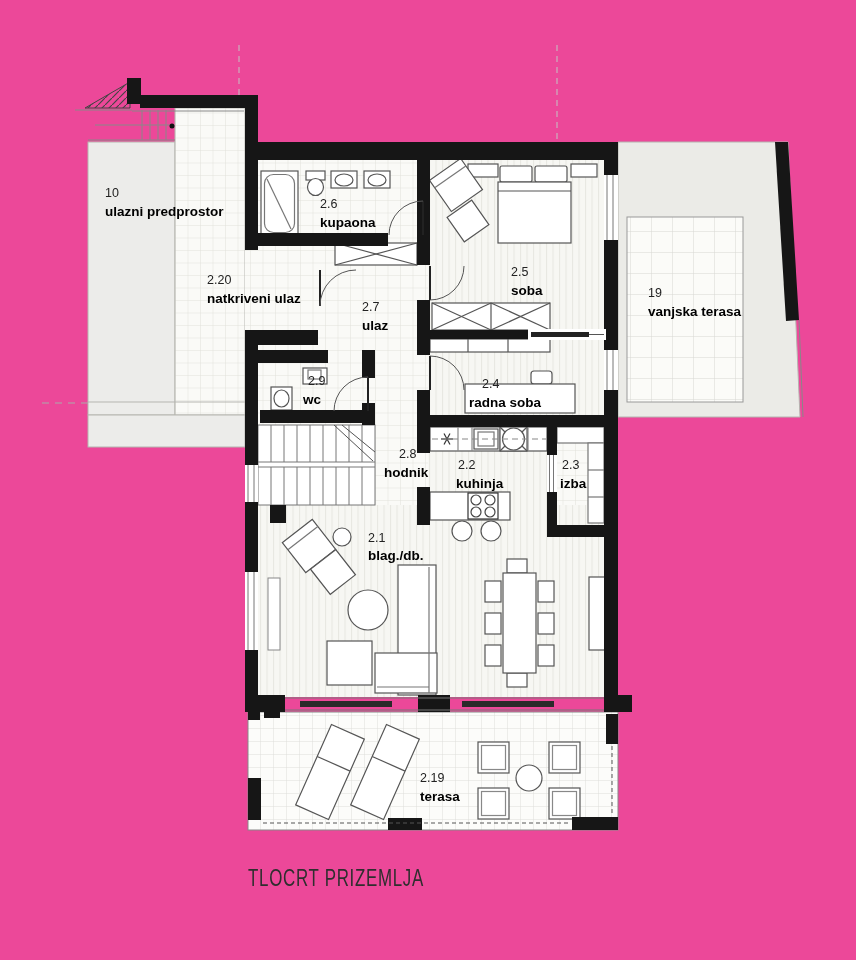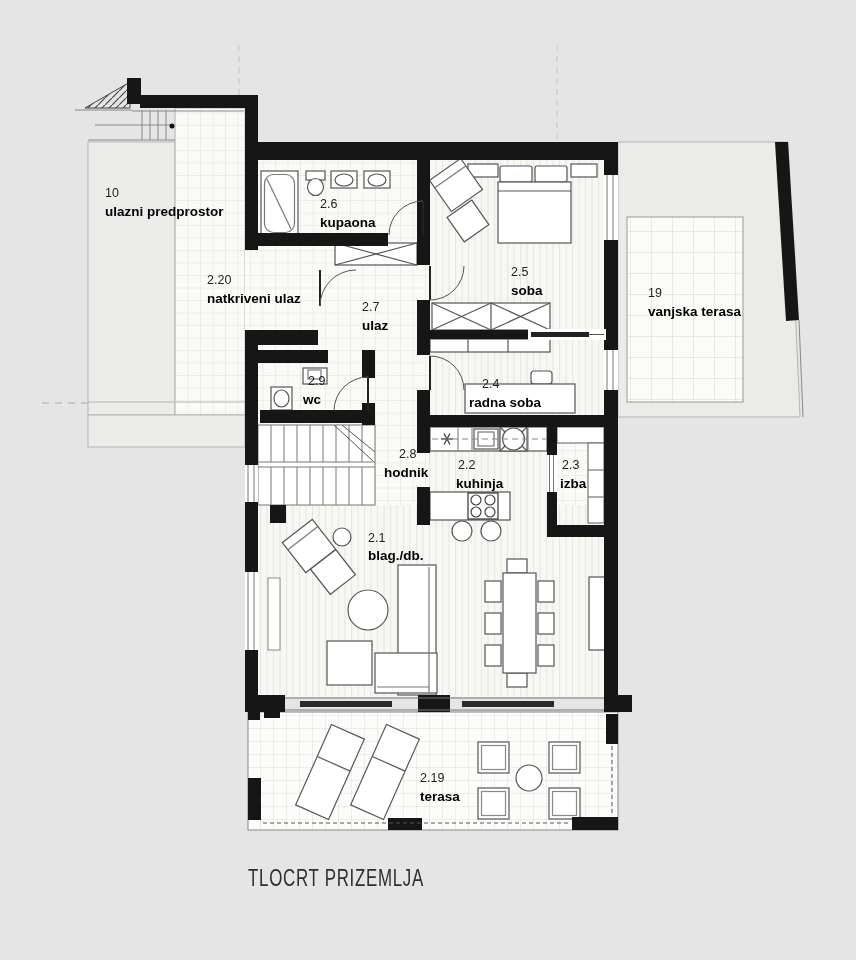--- a/index.html
+++ b/index.html
@@ -1,16 +1,16 @@
 <!DOCTYPE html>
 <html><head>
 <meta charset="utf-8">
 <style>
   html,body{margin:0;padding:0;background:#ffffff;}
-  .page{position:relative;width:856px;height:960px;background:#e5e5e5;overflow:hidden;
+  .page{position:relative;width:856px;height:960px;background:#ec4899;overflow:hidden;
         font-family:"Liberation Sans",sans-serif;}
   svg{display:block}
   text{font-family:"Liberation Sans",sans-serif;}
   .num{font-size:12.5px;fill:#222;}
   .nm{font-size:13.5px;font-weight:bold;fill:#000;}
   .title-text{font-size:24px;fill:#2e2e2e;letter-spacing:1px;}
 </style>
 </head>
 <body>
 

